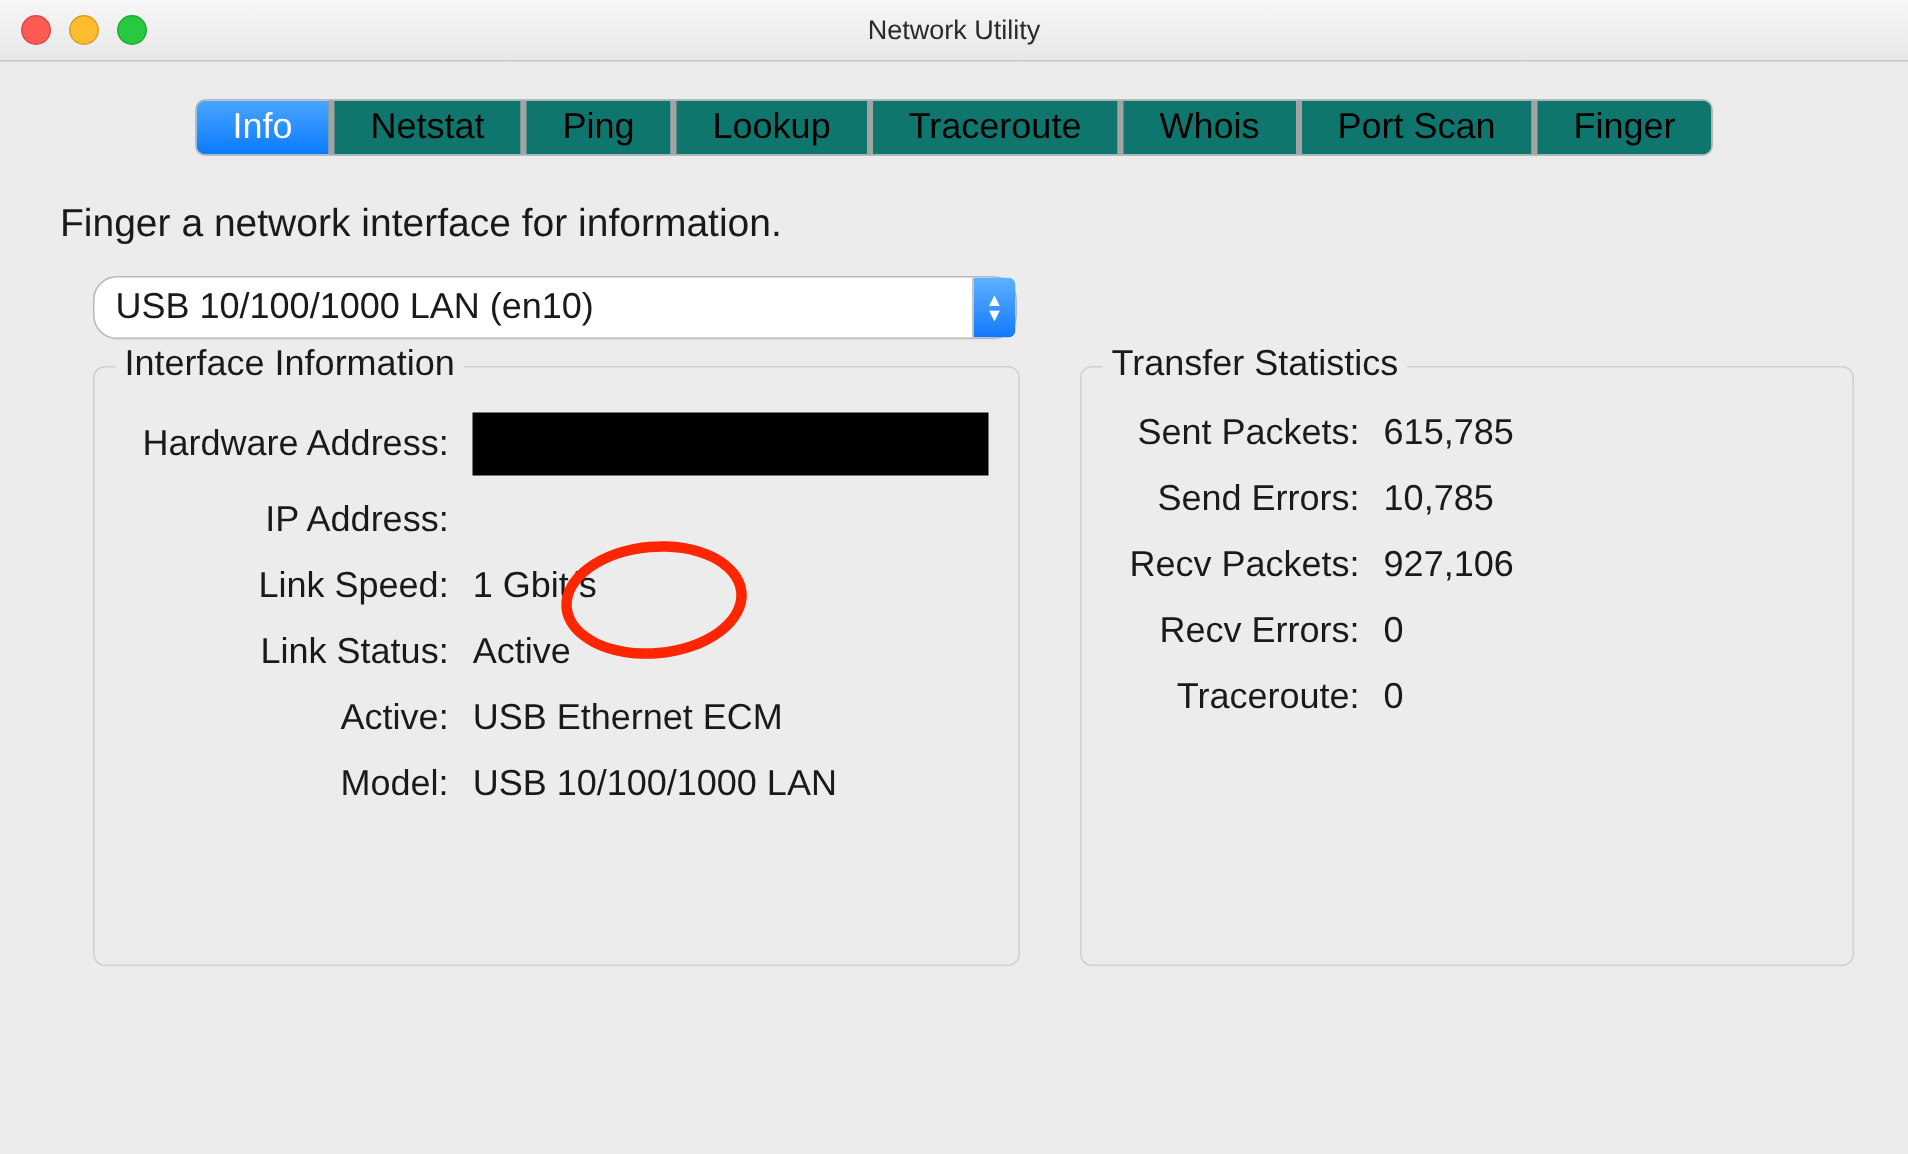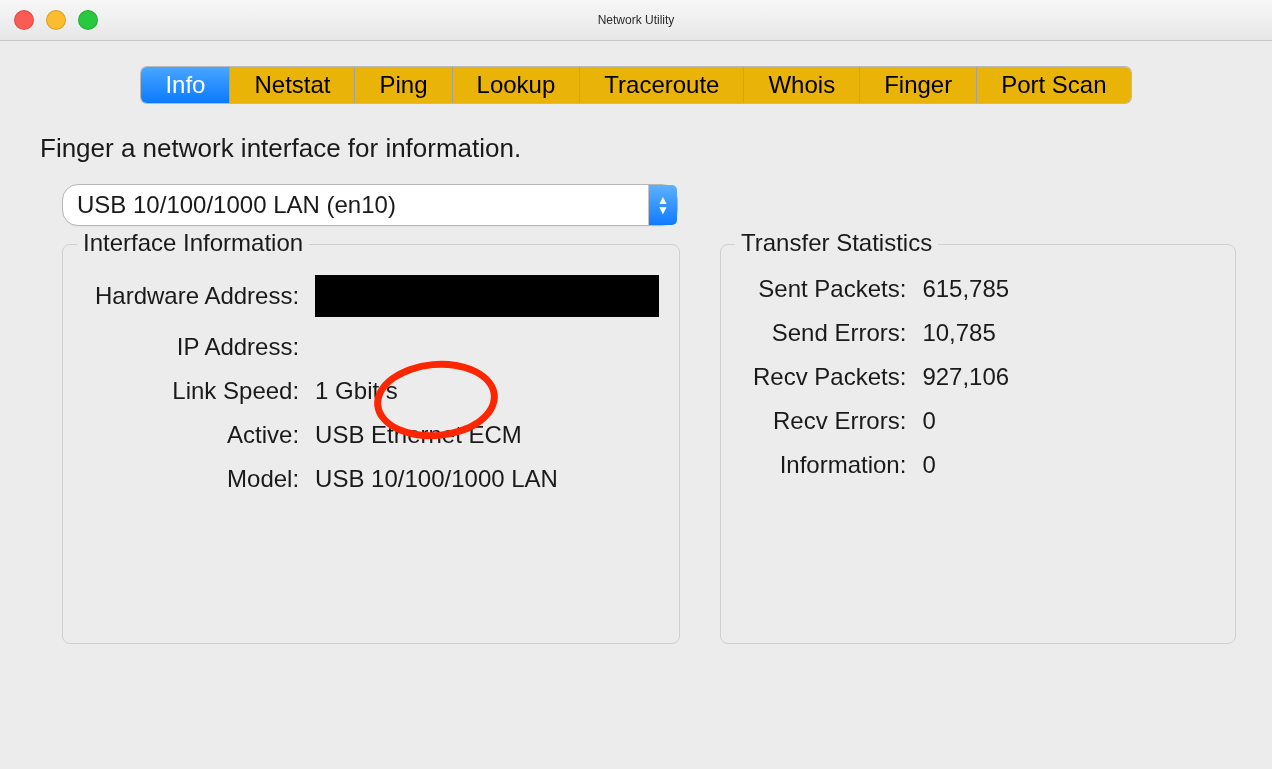--- a/index.html
+++ b/index.html
@@ -14,21 +14,21 @@
     overflow:hidden;
   }
   
   .titlebar{
     height:40px;
     line-height:40px;
     border-bottom:1px solid #c8c8c8;
     background:linear-gradient(#f7f7f7,#e7e7e7);
     position:relative;
     text-align:center;
-    font-size:12px;
+    font-size:18px;
     color:#2a2a2a;
   }
   .traffic{
     position:absolute;
     left:14px;top:10px;
     display:flex;gap:12px;
   }
   .dot{width:18px;height:18px;border-radius:50%;border:1px solid rgba(0,0,0,.15);}
   .dot.red{background:#fc5b53;}
   .dot.yellow{background:#fdbc2e;}
@@ -39,23 +39,23 @@
     padding:26px 0 30px 0;
   }
   .seg{
     display:flex;
     border-radius:6px;
     overflow:hidden;
     box-shadow:0 0 0 1px #b9b9b9;
     font-size:24px;
   }
   .seg button{
-    background:#eab308;
+    background:#0f766e;
     border:none;
-    border-left:1px solid #a3a3a3;
+    border-left:4px solid #a3a3a3;
     padding:4px 24px;
     font:inherit;
     cursor:pointer;
   }
   .seg button:first-child{border-left:none;}
   .seg button.active{
     background:linear-gradient(#4aa6ff,#0a7aff);
     color:#fff;
   }
   .instr{
@@ -140,22 +140,22 @@
 </div>
 
 <div class="tabbar">
   <div class="seg">
     <button class="active">Info</button>
     <button>Netstat</button>
     <button>Ping</button>
     <button>Lookup</button>
     <button>Traceroute</button>
     <button>Whois</button>
+    <button>Port Scan</button>
     <button>Finger</button>
-    <button>Port Scan</button>
   </div>
 </div>
 
 <div class="instr">Finger a network interface for information.</div>
 
 <div class="dropdown">
   <div class="label">USB 10/100/1000 LAN (en10)</div>
   <div class="arrows">
     <span>▲</span>
       <span>▼</span>
@@ -174,20 +174,24 @@
       </tr>
       <tr>
         <td class="k">IP Address:</td>
         <td class="v"></td>
       </tr>
       <tr>
         <td class="k">Link Speed:</td>
         <td class="v">1 Gbit/s</td>
       </tr>
       <tr>
+        <td class="k">Link Status:</td>
+        <td class="v">Active</td>
+      </tr>
+      <tr>
         <td class="k">Active:</td>
         <td class="v">USB Ethernet ECM</td>
       </tr>
       <tr>
         <td class="k">Model:</td>
         <td class="v">USB 10/100/1000 LAN</td>
       </tr>
     </tbody>
       </table>
     <div class="circle-mark"></div>
@@ -207,19 +211,19 @@
       </tr>
       <tr>
         <td class="k">Recv Packets:</td>
         <td class="v">927,106</td>
       </tr>
       <tr>
         <td class="k">Recv Errors:</td>
         <td class="v">0</td>
       </tr>
       <tr>
-        <td class="k">Information:</td>
+        <td class="k">Traceroute:</td>
         <td class="v">0</td>
       </tr>
     </tbody>
       </table>
   </div>
 </div>
 
 </body></html>

